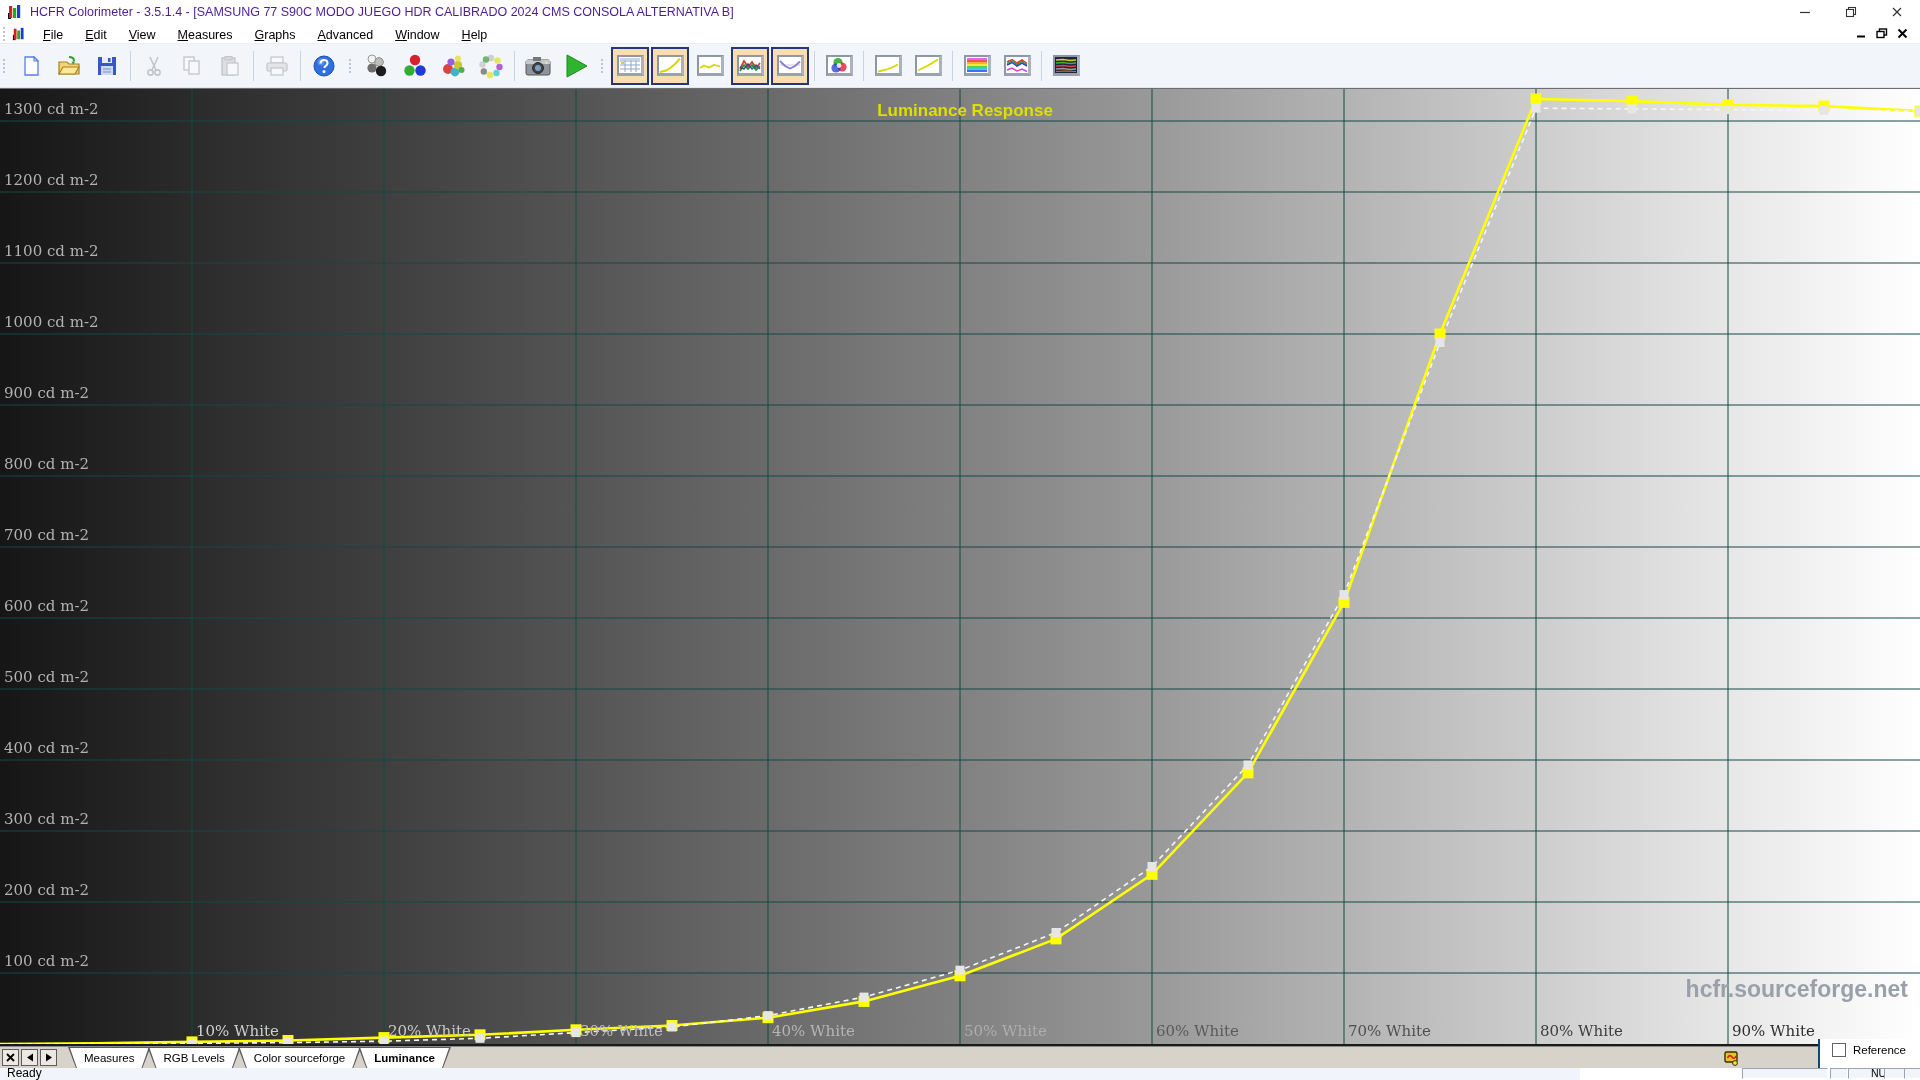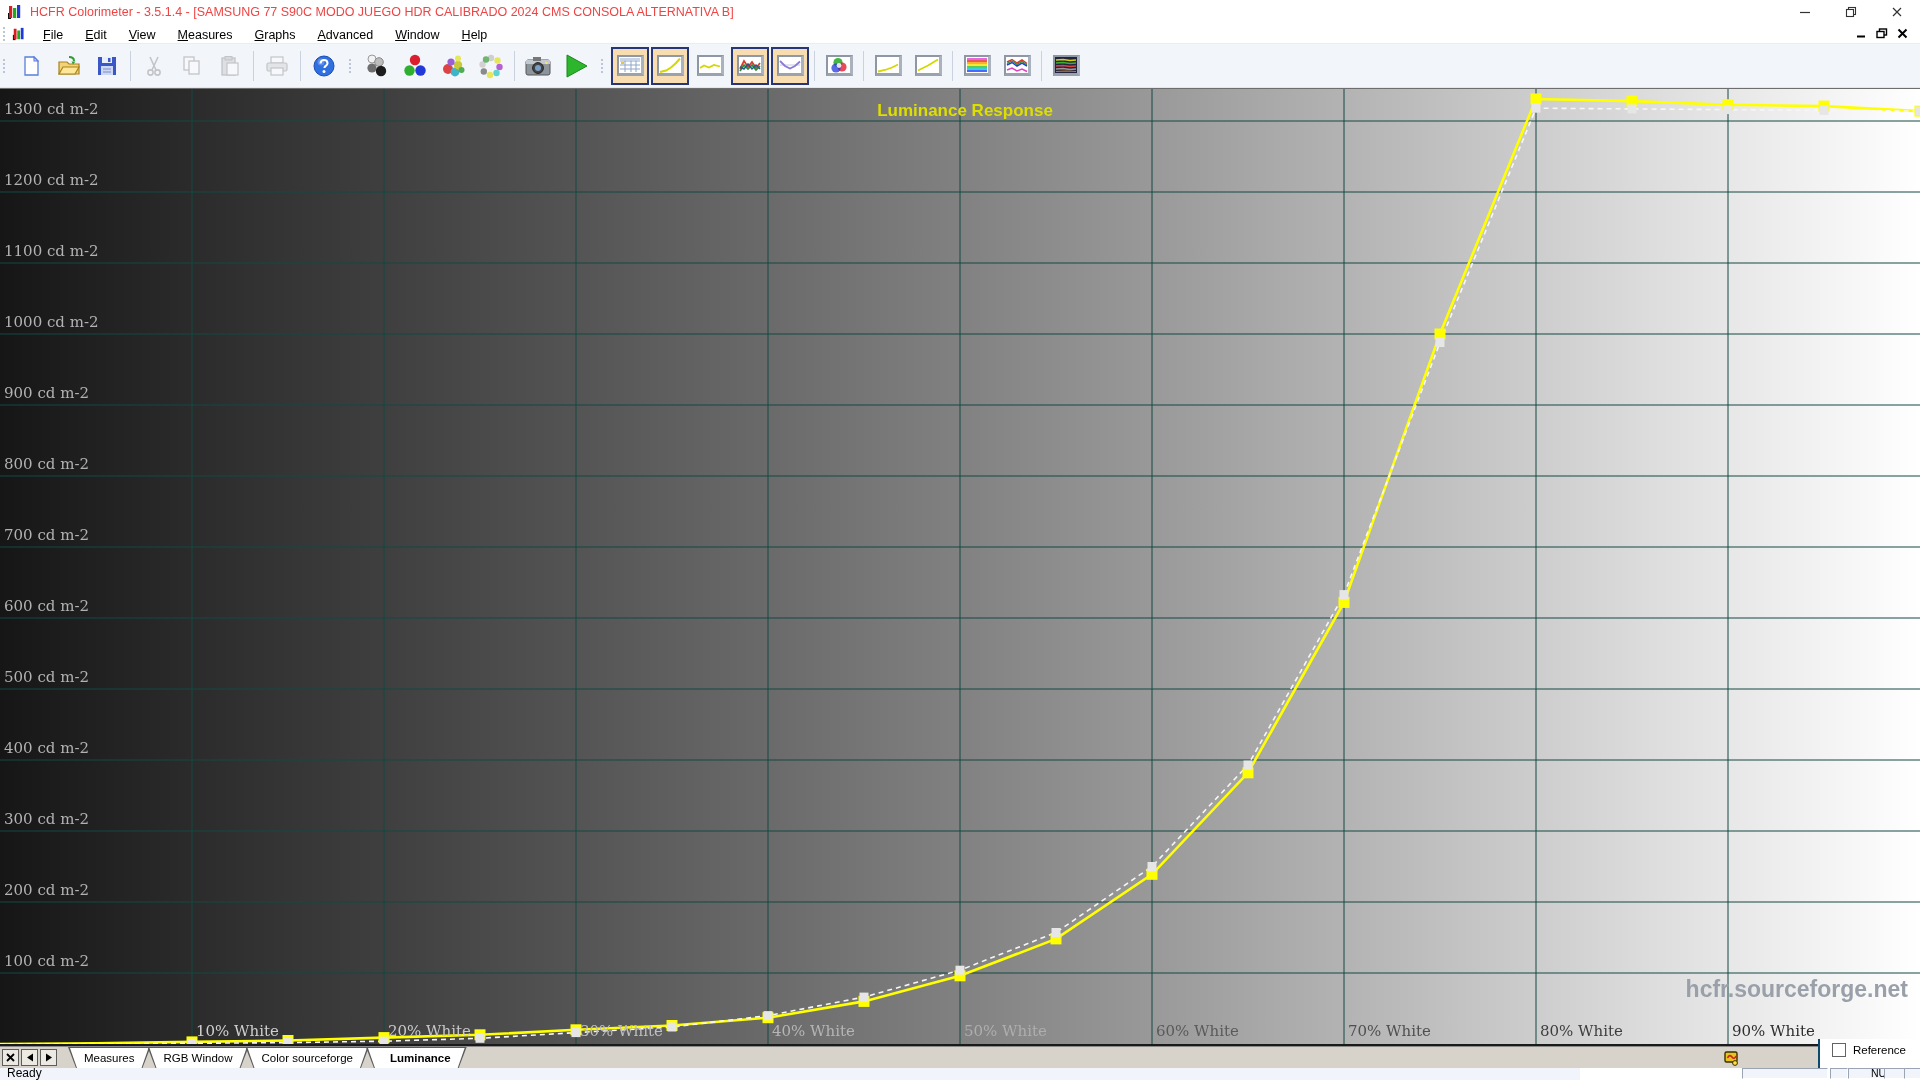--- a/index.html
+++ b/index.html
@@ -3,21 +3,21 @@
 <meta charset="utf-8">
 <style>
   html,body{margin:0;padding:0;}
   body{width:1920px;height:1080px;overflow:hidden;position:relative;
        font-family:"Liberation Sans",sans-serif;background:#fff;}
 
   
   .titlebar{position:absolute;top:0;left:0;width:1920px;height:24px;background:#fff;
             display:flex;align-items:center;}
   .app-icon{width:16px;height:16px;margin-left:7px;flex:0 0 auto;}
-  .title-text{font-size:12.5px;color:#ef4444;margin-left:7px;white-space:nowrap;}
+  .title-text{font-size:12.5px;color:#4c1d95;margin-left:7px;white-space:nowrap;}
   .win-controls{position:absolute;right:0;top:0;height:24px;display:flex;}
   .win-btn{width:46px;height:24px;display:flex;align-items:center;justify-content:center;}
 
   
   .menubar{position:absolute;top:24px;left:0;width:1920px;height:19px;background:#fff;
            display:flex;align-items:center;border-bottom:1px solid #ececec;}
   .grip{width:3px;height:14px;border-left:2px dotted #b9c6d8;margin:0 4px 0 3px;}
   .menu-item{display:inline-block;padding:1px 11px;font-size:12.5px;color:#000;}
   .menu-item::first-letter{text-decoration:underline;}
   .mdi-controls{position:absolute;right:12px;top:0;height:19px;display:flex;gap:9px;align-items:center;}
@@ -56,21 +56,21 @@
            display:flex;align-items:center;justify-content:center;flex:0 0 auto;}
   .nav-btn:first-child{margin-left:2px;}
   .tabs{display:flex;align-items:stretch;height:100%;margin-left:10px;}
   .tab{position:relative;height:100%;display:flex;align-items:center;padding:0 16px;margin-right:-3px;
        font-size:11.5px;color:#000;}
   .tab::before{content:"";position:absolute;inset:0;background:#5a5a5a;
        clip-path:polygon(0 0,100% 0,calc(100% - 8px) 100%,8px 100%);}
   .tab::after{content:"";position:absolute;inset:0;background:#fff;
        clip-path:polygon(2px 1px,calc(100% - 2px) 1px,calc(100% - 9px) 100%,9px 100%);}
   .tab span{position:relative;z-index:2;}
-  .tab.active span{font-weight:bold;margin-left:8px;}
+  .tab.active span{font-weight:bold;}
   .tab-right{margin-left:auto;display:flex;align-items:center;height:100%;}
   .sensor-slot{width:18px;height:16px;margin-right:78px;}
   .ref-panel{background:#fff;height:100%;display:flex;align-items:center;padding:0 14px 16px 12px;border-left:2px solid #0c4a6e;}
   .checkbox{width:12px;height:12px;background:#fff;border:1px solid #636363;margin-right:7px;flex:0 0 auto;}
   .ref-label{font-size:11.5px;color:#000;white-space:nowrap;}
 
   
   .statusbar{position:absolute;top:1068px;left:0;width:1580px;height:12px;background:#f1f5fb;
              font-size:12px;color:#000;}
   .status-ready{position:absolute;left:7px;top:-2px;}
@@ -465,21 +465,21 @@
   <div class="nav-btn">
     <svg width="8" height="9" viewBox="0 0 8 9">
         <polygon points="1,0.5 7,4.5 1,8.5" fill="#000"></polygon>
       </svg>
   </div>
   <div class="tabs" id="tabs">
       <div class="tab">
         <span>Measures</span>
       </div>
       <div class="tab">
-        <span>RGB Window</span>
+        <span>RGB Levels</span>
       </div>
       <div class="tab">
         <span>Color sourceforge</span>
       </div>
       <div class="tab active">
         <span>Luminance</span>
       </div>
     </div>
   <div class="tab-right">
     <svg class="sensor-slot" viewBox="0 0 18 16">

